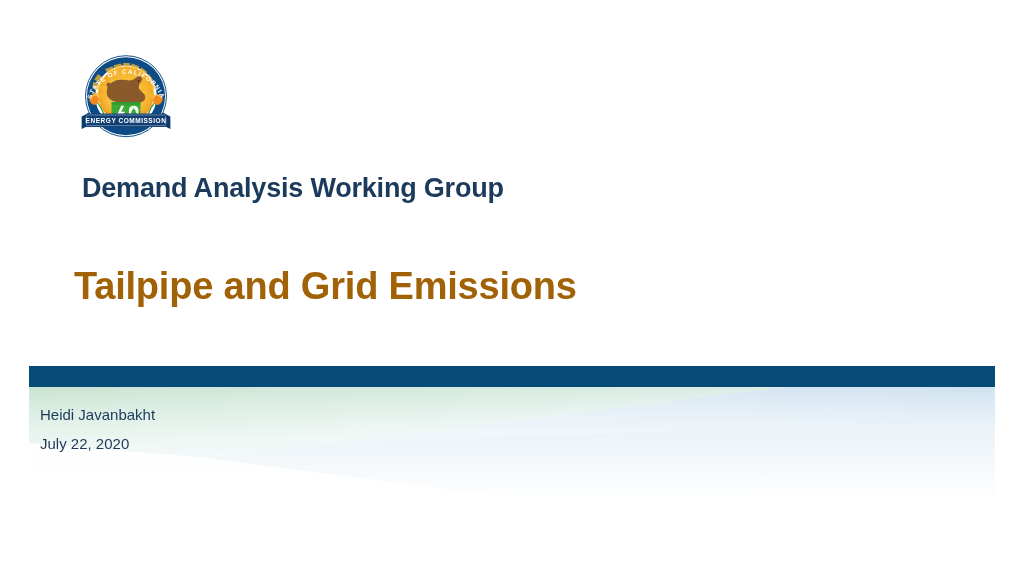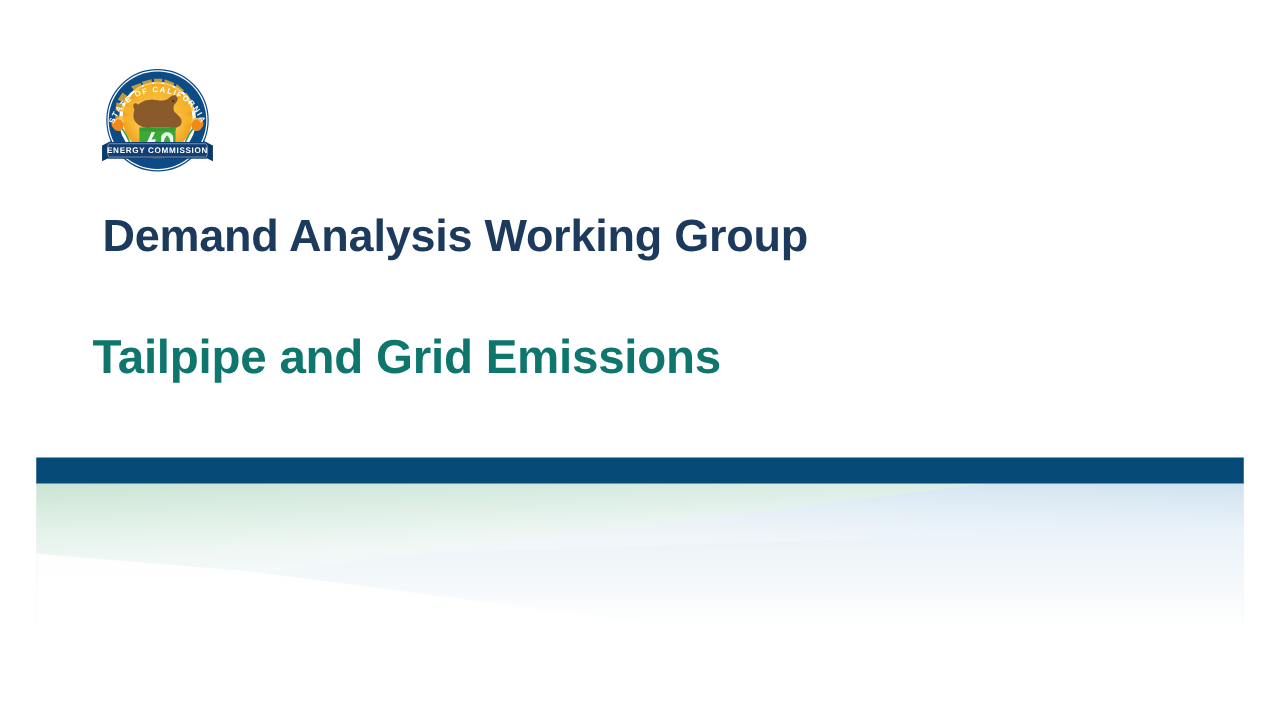--- a/index.html
+++ b/index.html
@@ -32,37 +32,37 @@
   .logo-wrap svg { display: block; width: 100%; height: 100%; }
 
   
   .title-block {
     position: absolute;
     left: 82px;
     top: 166px;
     width: 880px;
   }
   .title-line {
-    font-size: 36px;
+    font-size: 27px;
     font-weight: bold;
     color: #1b3a5c;
     letter-spacing: -0.2px;
     line-height: 45px;
     white-space: nowrap;
   }
   .subtitle-block {
     position: absolute;
     left: 74px;
     top: 265px;
     width: 900px;
   }
   .subtitle-line {
     font-size: 38px;
     font-weight: bold;
-    color: #0f766e;
+    color: #a16207;
     letter-spacing: -0.2px;
     line-height: 42px;
     white-space: nowrap;
   }
 
   
   .band {
     position: absolute;
     left: 29px;
     top: 366px;
@@ -213,14 +213,18 @@
         </defs>
         <rect x="0" y="0" width="966" height="113" fill="#e2edf5"></rect>
         <polygon points="0,0 966,0 966,34 120,62 0,58" fill="url(#blueWedge)"></polygon>
         <polygon points="0,0 760,0 160,74 0,62" fill="url(#greenWedge)"></polygon>
         <polygon points="0,56 170,70 500,113 0,113" fill="#ffffff" opacity="0.92"></polygon>
         <rect x="0" y="0" width="966" height="113" fill="url(#fadeOut)"></rect>
       </svg>
     </div>
   </div>
 
+  <div class="byline">
+    <div class="byline-line">Heidi Javanbakht</div>
+    <div class="byline-line">July 22, 2020</div>
+  </div>
 
 </div>
 
 </body></html>

